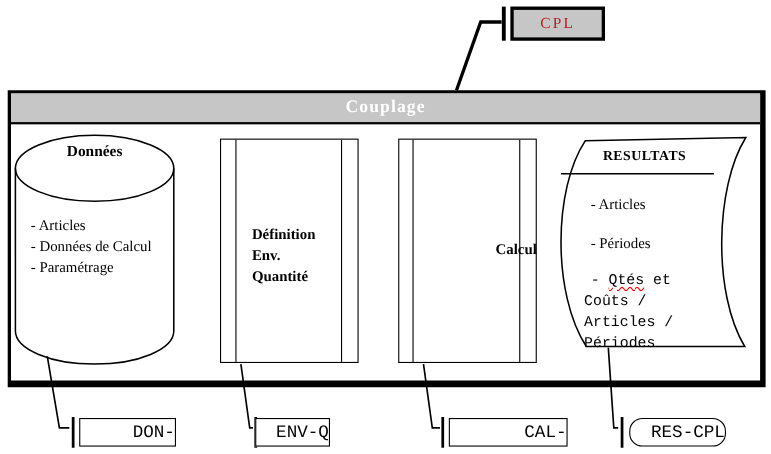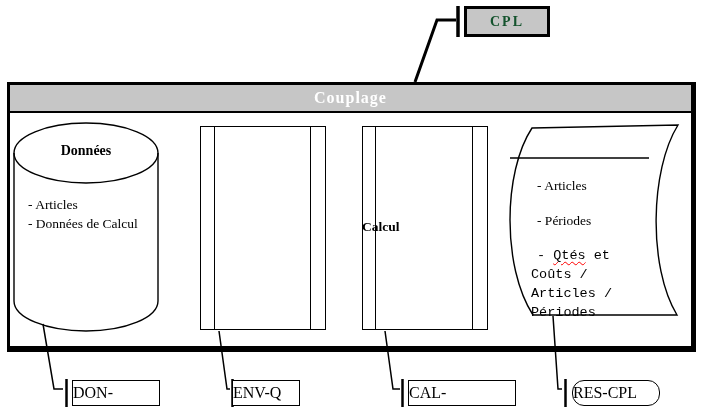--- a/index.html
+++ b/index.html
@@ -30,50 +30,50 @@
   .header-title{
     font-weight:bold;font-size:16px;color:#fff;letter-spacing:1px;
   }
 
   
   .cpl-box{
     left:464px;top:6px;width:86px;height:31px;box-sizing:border-box;
     border:3px solid var(--line);background:var(--shape_fill);
     display:flex;align-items:center;justify-content:center;
   }
-  .cpl-label{font-weight:bold;font-size:14px;color:#14532d;letter-spacing:2px;}
+  .cpl-label{font-weight:normal;font-size:14px;color:#b91c1c;letter-spacing:2px;}
 
   
-  .cyl-title{left:14px;top:143px;width:144px;text-align:center;font-weight:bold;font-size:14px;}
+  .cyl-title{left:14px;top:131px;width:144px;text-align:center;font-weight:bold;font-size:14px;}
   .cyl-list{left:15px;top:195px;width:135px;font-size:13.5px;line-height:19px;}
   .cyl-list > div{text-indent:13px;}
 
   
   .proc{box-sizing:border-box;border:1.5px solid var(--line);background:var(--bg);top:126px;height:204px;}
   .proc .vline{position:absolute;top:0;bottom:0;width:0;border-left:1.5px solid var(--line);}
   .proc1{left:200px;width:126px;}
   .proc2{left:362px;width:126px;}
   .proc1-text{left:229px;top:203px;width:90px;font-weight:bold;font-size:13.5px;line-height:19px;}
-  .proc2-text{left:362px;top:219px;width:126px;text-align:left;font-weight:bold;font-size:13.5px;}
+  .proc2-text{left:362px;top:219px;width:126px;text-align:right;font-weight:bold;font-size:13.5px;}
 
   
   .res-title{left:521px;top:134px;width:130px;text-align:center;font-weight:bold;font-size:12.5px;letter-spacing:0.5px;}
   .res-list{left:531px;top:176px;width:118px;font-size:13.5px;line-height:19px;}
   .res-list > div{text-indent:6px;margin-bottom:16px;}
   .res-list > div:last-child{margin-bottom:0;font-family:Liberation Mono, monospace;}
   .squiggle{
     text-decoration-line:underline;text-decoration-style:wavy;
     text-decoration-color:var(--spell);text-decoration-thickness:1px;text-underline-offset:2px;
   }
 
   
   .ref-box{
     top:380px;height:26px;box-sizing:border-box;border:1.5px solid var(--line);background:var(--bg);
-    display:flex;align-items:center;justify-content:flex-start;
-    font-family:Liberation Serif, serif;font-size:16px;
+    display:flex;align-items:center;justify-content:flex-end;
+    font-family:Liberation Mono, monospace;font-size:16px;
   }
   .ref-don{left:72px;width:88px;}
   .ref-env{left:232px;width:68px;}
   .ref-cal{left:408px;width:108px;}
   .ref-res{left:572px;width:88px;border-radius:12px;}
 </style>
 </head>
 <body>
 
 <div class="canvas">
@@ -109,33 +109,40 @@
   <div class="abs container-box">
     <div class="header-bar">
       <span class="header-title">Couplage</span>
     </div>
   </div>
 
   <div class="abs cyl-title">Données</div>
   <div class="abs cyl-list">
     <div>- Articles</div>
     <div>- Données de Calcul</div>
+    <div>- Paramétrage</div>
   </div>
 
   <div class="abs proc proc1">
     <div class="vline" style="left:13px;"></div>
     <div class="vline" style="right:14px;"></div>
+  </div>
+  <div class="abs proc1-text">
+    <div>Définition</div>
+    <div>Env.</div>
+    <div>Quantité</div>
   </div>
 
   <div class="abs proc proc2">
     <div class="vline" style="left:12px;"></div>
     <div class="vline" style="right:14px;"></div>
   </div>
   <div class="abs proc2-text">Calcul</div>
 
+  <div class="abs res-title">RESULTATS</div>
   <div class="abs res-list">
     <div>- Articles</div>
     <div>- Périodes</div>
     <div><span>- </span><span class="squiggle">Qtés</span><span> et Coûts / Articles / Périodes</span></div>
   </div>
 
   <div class="abs ref-box ref-don">
     <span>DON-</span>
   </div>
   <div class="abs ref-box ref-env">

